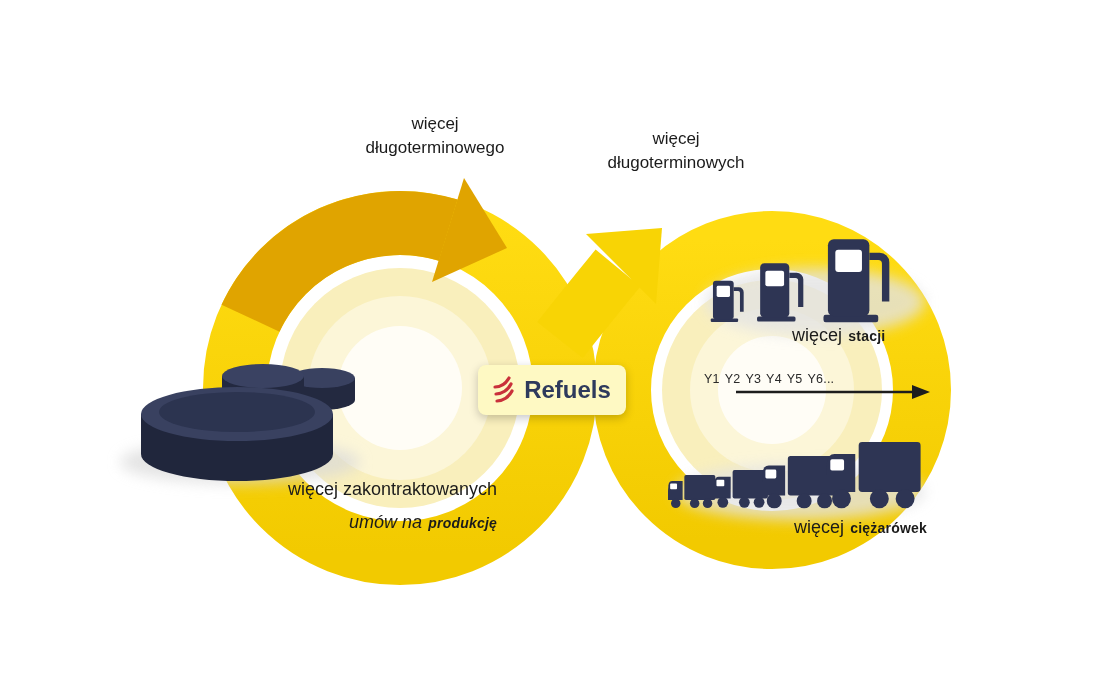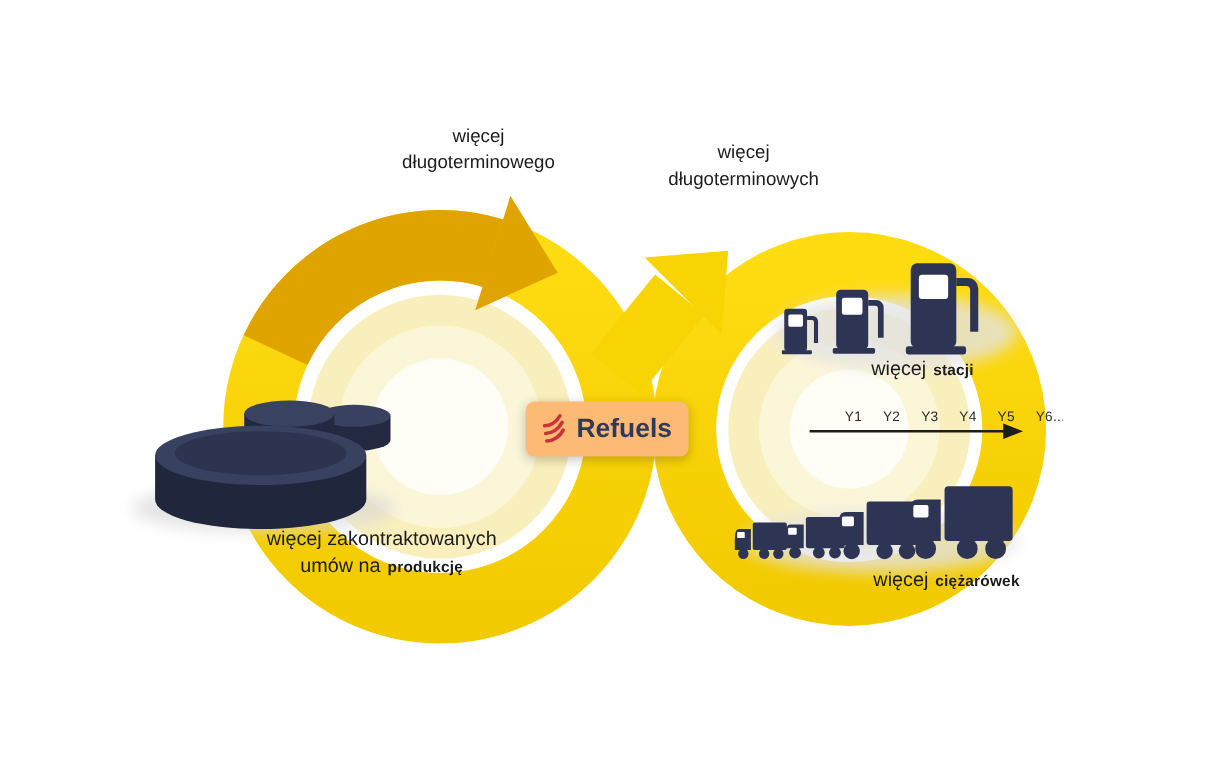--- a/index.html
+++ b/index.html
@@ -4,28 +4,28 @@
 <style>
   html,body{margin:0;padding:0;background:#ffffff;}
   .stage{position:relative;width:966px;height:699px;background:#ffffff;overflow:hidden;
          font-family:"Liberation Sans", sans-serif;color:#1b1b1b;}
   svg.layer{position:absolute;left:0;top:0;}
   .center-label{position:absolute;text-align:center;}
   .l-reg{font-size:17px;line-height:24px;}
   .l-bold{font-size:22px;font-weight:700;line-height:27px;letter-spacing:.2px;}
   .inline-reg{font-size:18px;margin-right:.35em;}
   .inline-bold{font-size:14px;font-weight:700;letter-spacing:.2px;}
-  .production{position:absolute;left:197px;top:477px;width:300px;text-align:center;}
+  .production{position:absolute;left:197px;top:477px;width:300px;text-align:right;}
   .production .p1{font-size:18px;line-height:25px;}
-  .production .p2,.production .p3{line-height:24px;}
+  .production .p2,.production .p3{line-height:40px;font-style:italic;}
   .stations{position:absolute;left:792px;top:325px;white-space:nowrap;}
   .truckslbl{position:absolute;left:662px;top:517px;width:265px;text-align:right;white-space:nowrap;}
-  .timeline{position:absolute;left:768px;top:372px;display:flex;gap:19px;
+  .timeline{position:absolute;left:704px;top:372px;display:flex;gap:5px;
             font-size:12.5px;color:#2a2a2a;letter-spacing:.2px;}
-  .logo{position:absolute;left:478px;top:365px;width:148px;height:50px;background:#fdba74;
+  .logo{position:absolute;left:478px;top:365px;width:148px;height:50px;background:#fef9c3;
         border-radius:8px;box-shadow:0 3px 10px rgba(0,0,0,.22);
         display:flex;align-items:center;justify-content:center;gap:7px;}
   .logo-text{font-size:24px;font-weight:700;color:#2e3a5c;}
 </style>
 </head>
 <body>
 
 <div class="stage">
 
   <svg class="layer" width="1101" height="699" viewBox="0 0 1101 699">

